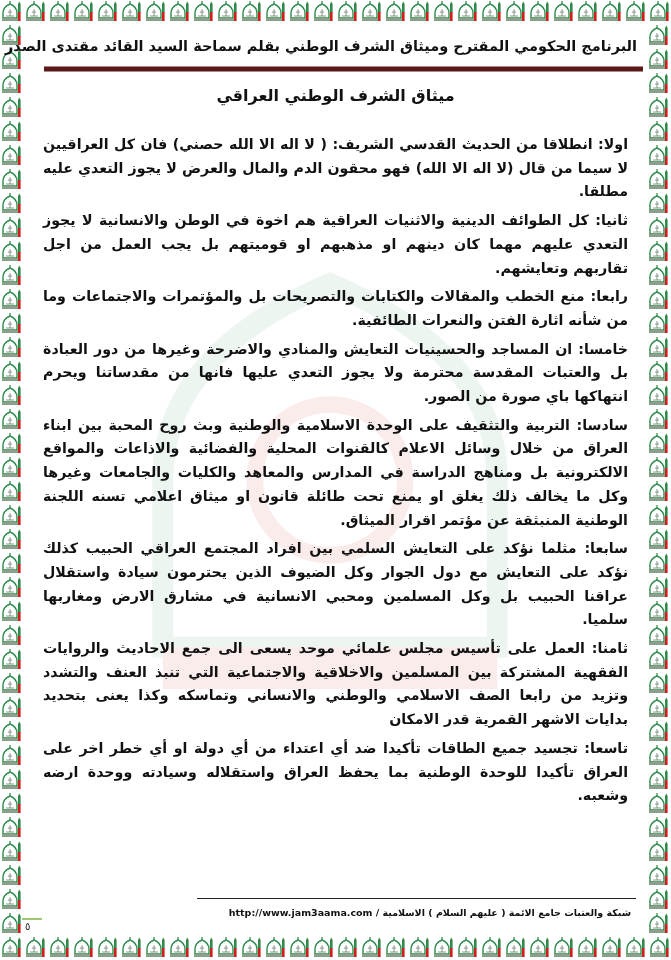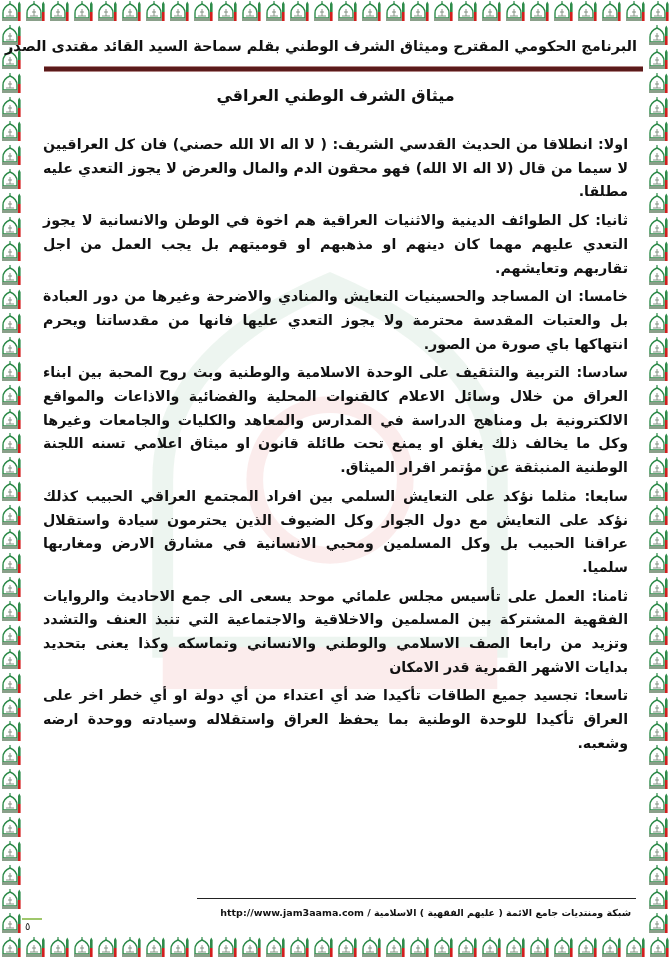--- a/index.html
+++ b/index.html
@@ -718,23 +718,24 @@
 </svg>
 
 <div class="header-title">البرنامج الحكومي المقترح وميثاق الشرف الوطني بقلم سماحة السيد القائد مقتدى الصدر ( اعزه الله )</div>
 <div class="header-rule"></div>
 
 <div class="doc-title">ميثاق الشرف الوطني العراقي</div>
 
 <div class="body-text">
   <p>اولا: انطلاقا من الحديث القدسي الشريف: ( لا اله الا الله حصني) فان كل العراقيين لا سيما من قال (لا اله الا الله) فهو محقون الدم والمال والعرض لا يجوز التعدي عليه مطلقا.</p>
   <p>ثانيا: كل الطوائف الدينية والاثنيات العراقية هم اخوة في الوطن والانسانية لا يجوز التعدي عليهم مهما كان دينهم او مذهبهم او قوميتهم بل يجب العمل من اجل تقاربهم وتعايشهم.</p>
+  <p>رابعا: منع الخطب والمقالات والكتابات والتصريحات بل والمؤتمرات والاجتماعات وما من شأنه اثارة الفتن والنعرات الطائفية.</p>
   <p>خامسا: ان المساجد والحسينيات التعايش والمنادي والاضرحة وغيرها من دور العبادة بل والعتبات المقدسة محترمة ولا يجوز التعدي عليها فانها من مقدساتنا ويحرم انتهاكها باي صورة من الصور.</p>
   <p>سادسا: التربية والتثقيف على الوحدة الاسلامية والوطنية وبث روح المحبة بين ابناء العراق من خلال وسائل الاعلام كالقنوات المحلية والفضائية والاذاعات والمواقع الالكترونية بل ومناهج الدراسة في المدارس والمعاهد والكليات والجامعات وغيرها وكل ما يخالف ذلك يغلق او يمنع تحت طائلة قانون او ميثاق اعلامي تسنه اللجنة الوطنية المنبثقة عن مؤتمر اقرار الميثاق.</p>
   <p>سابعا: مثلما نؤكد على التعايش السلمي بين افراد المجتمع العراقي الحبيب كذلك نؤكد على التعايش مع دول الجوار وكل الضيوف الذين يحترمون سيادة واستقلال عراقنا الحبيب بل وكل المسلمين ومحبي الانسانية في مشارق الارض ومغاربها سلميا.</p>
   <p>ثامنا: العمل على تأسيس مجلس علمائي موحد يسعى الى جمع الاحاديث والروايات الفقهية المشتركة بين المسلمين والاخلاقية والاجتماعية التي تنبذ العنف والتشدد وتزيد من رابعا الصف الاسلامي والوطني والانساني وتماسكه وكذا يعنى بتحديد بدايات الاشهر القمرية قدر الامكان</p>
   <p>تاسعا: تجسيد جميع الطاقات تأكيدا ضد أي اعتداء من أي دولة او أي خطر اخر على العراق تأكيدا للوحدة الوطنية بما يحفظ العراق واستقلاله وسيادته ووحدة ارضه وشعبه.</p>
 </div>
 
 <div class="footer-rule"></div>
-<div class="footer-text">شبكة ومنتديات جامع الائمة ( عليهم الفقهية ) الاسلامية / http://www.jam3aama.com</div>
+<div class="footer-text">شبكة والعتبات جامع الائمة ( عليهم السلام ) الاسلامية / http://www.jam3aama.com</div>
 <div class="page-rule"></div>
 <div class="page-num">٥</div>
 
 </body></html>

